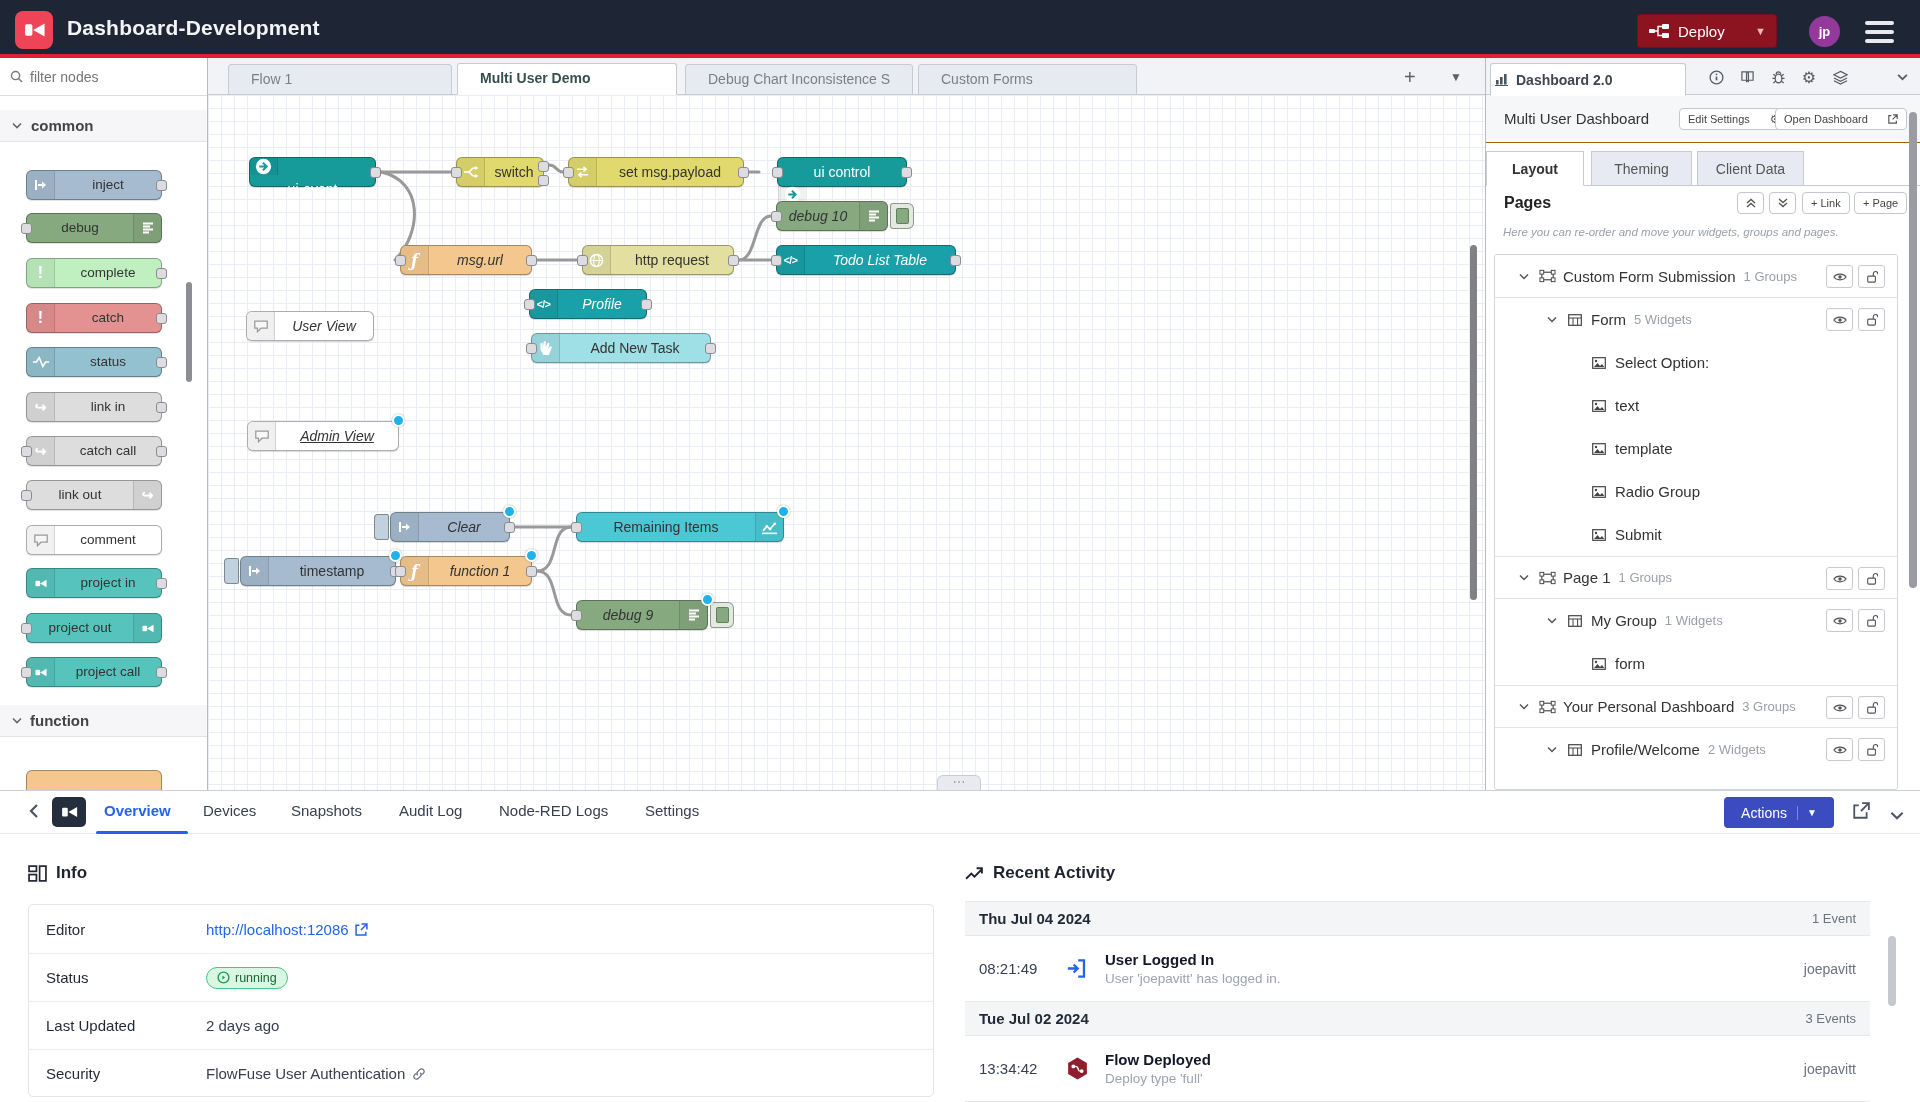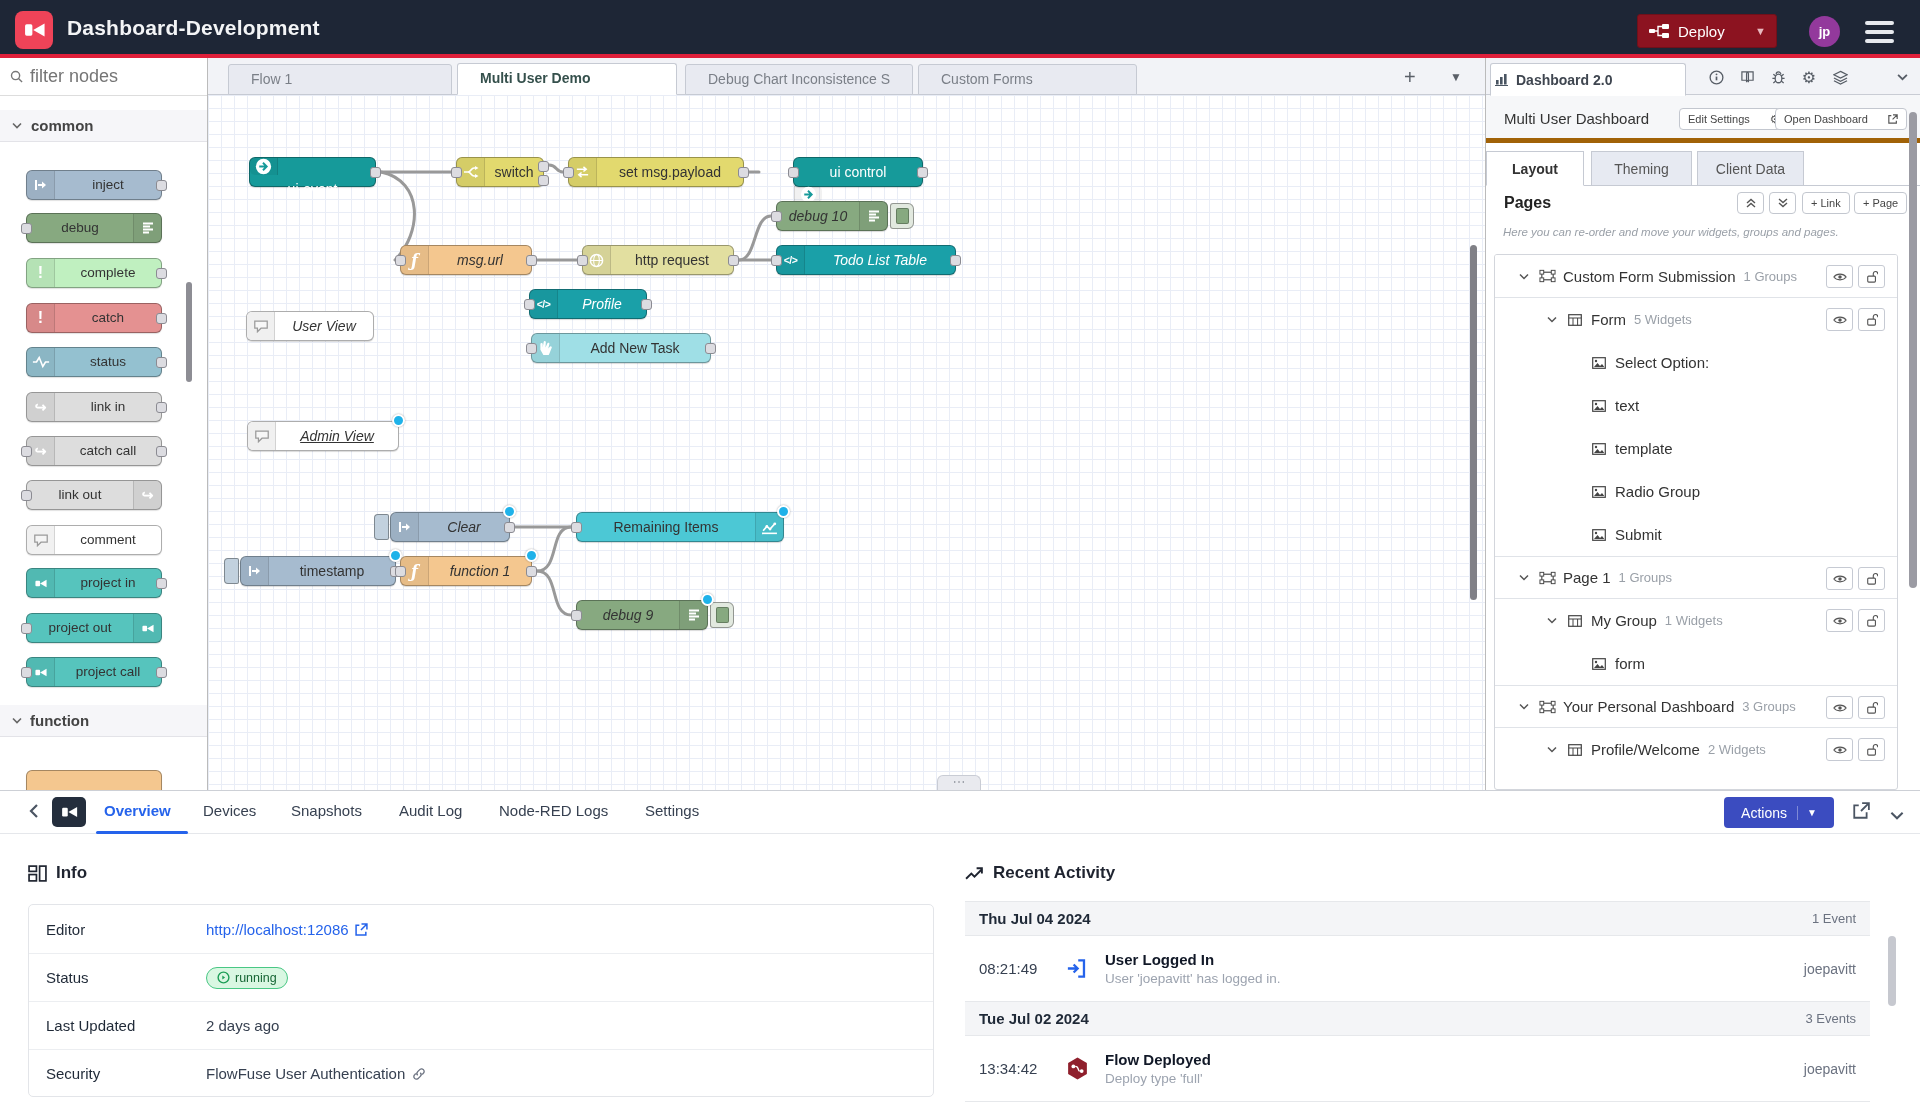--- a/index.html
+++ b/index.html
@@ -19,21 +19,21 @@
 
   
   .tabstrip{left:208px;top:58px;width:1277px;height:37px;background:#f2f3f7;border-bottom:1px solid #c9ccd4;}
   .wtab{position:absolute;top:6px;height:31px;background:#e8eaf1;border:1px solid #c6cad3;border-radius:3px 3px 0 0;font-size:14px;color:#7a7f87;line-height:29px;padding-left:22px;overflow:hidden;white-space:nowrap;cursor:pointer;}
   .wtab.active{background:#fff;color:#35504c;font-weight:bold;height:32px;top:5px;border-bottom:1px solid #fff;z-index:2;}
   .striptool{position:absolute;top:8px;font-size:20px;color:#5b6068;cursor:pointer;}
 
   
   .palette{left:0;top:58px;width:208px;height:732px;background:#fff;border-right:1px solid #bbb;overflow:hidden;}
   .psearch{position:absolute;left:0;top:0;width:208px;height:38px;border-bottom:1px solid #ddd;display:flex;align-items:center;gap:7px;padding:0 10px;background:#fff;}
-  .psearch input{border:none;outline:none;font-size:18px;color:#555;width:150px;background:transparent;font-family:"Liberation Sans",sans-serif;}
+  .psearch input{border:none;outline:none;font-size:14px;color:#555;width:150px;background:transparent;font-family:"Liberation Sans",sans-serif;}
   .psec{position:absolute;left:0;width:208px;height:32px;background:#f6f6f9;border-bottom:1px solid #e3e3e8;display:flex;align-items:center;gap:9px;padding:0 12px;font-size:15px;font-weight:bold;color:#444;cursor:pointer;}
   .pnode{position:absolute;left:26px;width:136px;height:30px;border:1px solid rgba(0,0,0,.32);border-radius:6px;box-shadow:0 1px 1px rgba(0,0,0,.12);display:flex;align-items:stretch;font-size:13.5px;color:#333;cursor:grab;}
   .pnode .lbl{flex:1;text-align:center;line-height:28px;white-space:nowrap;}
   .icn{width:28px;display:flex;align-items:center;justify-content:center;background:rgba(0,0,0,.055);flex:none;}
   .icn.l{border-right:1px solid rgba(0,0,0,.12);border-radius:5px 0 0 5px;}
   .icn.r{border-left:1px solid rgba(0,0,0,.12);border-radius:0 5px 5px 0;}
   .port{position:absolute;width:11px;height:11px;background:#dcdce1;border:1px solid #8b8b92;border-radius:3px;top:9px;}
   .port.pl{left:-6px;} .port.pr{right:-6px;}
   .port.o1{right:-6px;top:3px;} .port.o2{right:-6px;top:17px;}
   .ficon{font-family:"DejaVu Serif",serif;font-style:italic;font-weight:bold;font-size:16px;color:#fff;}
@@ -63,21 +63,21 @@
   .ibtn{position:absolute;left:-17px;top:1px;width:15px;height:26px;background:#c2d1de;border:1px solid rgba(0,0,0,.35);border-radius:4px 2px 2px 4px;cursor:pointer;}
   .wires{position:absolute;left:0;top:0;pointer-events:none;}
   .splitter{left:937px;top:775px;width:44px;height:15px;background:#e9eaef;border:1px solid #c9ccd4;border-bottom:none;border-radius:6px 6px 0 0;color:#8a8f98;font-size:13px;text-align:center;line-height:11px;cursor:row-resize;}
   .sb{position:absolute;border-radius:4px;}
 
   
   .side{left:1485px;top:58px;width:435px;height:732px;background:#fff;border-left:1px solid #bbb;}
   .sidestrip{position:absolute;left:0;top:0;width:435px;height:37px;background:#f2f3f7;border-bottom:1px solid #c9ccd4;}
   .sidetab{position:absolute;left:4px;top:5px;width:196px;height:33px;background:#fff;border:1px solid #c6cad3;border-bottom:1px solid #fff;border-radius:3px 3px 0 0;display:flex;align-items:center;gap:7px;padding:0 4px;font-size:14px;font-weight:bold;color:#3f4650;z-index:2;cursor:pointer;}
   .sicon{position:absolute;top:8px;width:24px;height:22px;display:flex;align-items:center;justify-content:center;color:#575d66;font-size:16px;cursor:pointer;}
-  .subhdr{position:absolute;left:0;top:37px;width:435px;height:48px;background:#f6f7f9;border-bottom:5px solid #a16207;}
+  .subhdr{position:absolute;left:0;top:37px;width:435px;height:48px;background:#f6f7f9;border-bottom:1px solid #a16207;}
   .subhdr .ttl{position:absolute;left:18px;top:15px;font-size:15px;color:#333;}
   .sbtn{position:absolute;height:22px;background:#fff;border:1px solid #c3c7cf;border-radius:4px;font-size:11px;color:#444;display:flex;align-items:center;gap:20px;padding:0 8px;cursor:pointer;white-space:nowrap;}
   .stabs{position:absolute;left:0;top:85px;width:435px;height:42px;}
   .stab{position:absolute;top:8px;height:35px;border:1px solid #c6cad3;background:#e7eaf2;color:#555;font-size:14px;display:flex;align-items:center;justify-content:center;cursor:pointer;}
   .stab.active{background:#fff;font-weight:bold;color:#333;border-bottom:1px solid #fff;}
   .stabline{position:absolute;left:0;top:42px;width:435px;height:1px;background:#c6cad3;}
   .pagesrow{position:absolute;left:0;top:130px;width:435px;height:36px;}
   .pagesrow .ttl{position:absolute;left:18px;top:6px;font-size:16px;font-weight:bold;color:#222;}
   .help{position:absolute;left:17px;top:168px;font-size:11.5px;font-style:italic;color:#9aa0a8;}
   .tree{position:absolute;left:8px;top:196px;width:404px;height:536px;border:1px solid #d3d6dc;border-radius:3px;background:#fff;overflow:hidden;}
@@ -340,21 +340,21 @@
       <span class="icn l">
           <svg width="15" height="14" viewBox="0 0 16 14">
             <path d="M2 4h9M9 1.5L12 4 9 6.5M14 10H5M7 7.5L4 10l3 2.5" stroke="#fff" stroke-width="1.6" fill="none"></path>
           </svg>
         </span>
       <span class="lbl">set msg.payload</span>
       <span class="port pl"></span>
         <span class="port pr"></span>
     </div>
 
-    <div class="fnode c-teal wlbl" style="left:585px;top:62px;width:130px;">
+    <div class="fnode c-teal wlbl" style="left:569px;top:62px;width:130px;">
       <span class="lbl">ui control</span>
       <span class="icn r">
           <svg width="17" height="17" viewBox="0 0 16 16">
             <circle cx="8" cy="8" r="7.2" fill="#fff"></circle>
             <path d="M4 8h6M7.5 4.5L11 8l-3.5 3.5" stroke="#169a9a" stroke-width="1.8" fill="none"></path>
           </svg>
         </span>
       <span class="port pl"></span>
         <span class="port pr"></span>
     </div>

